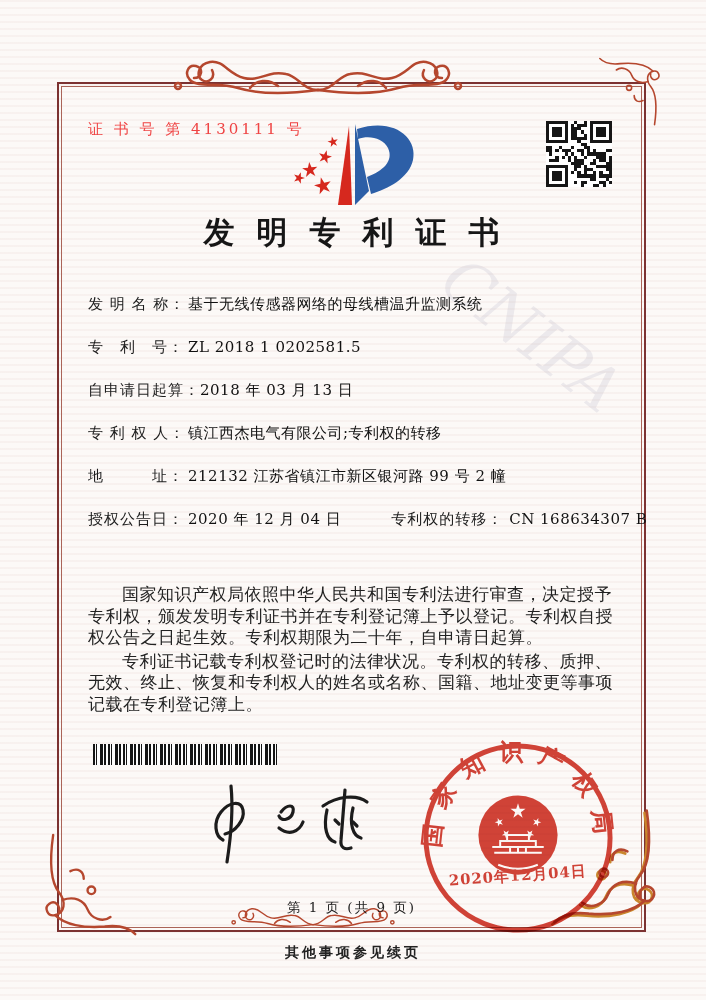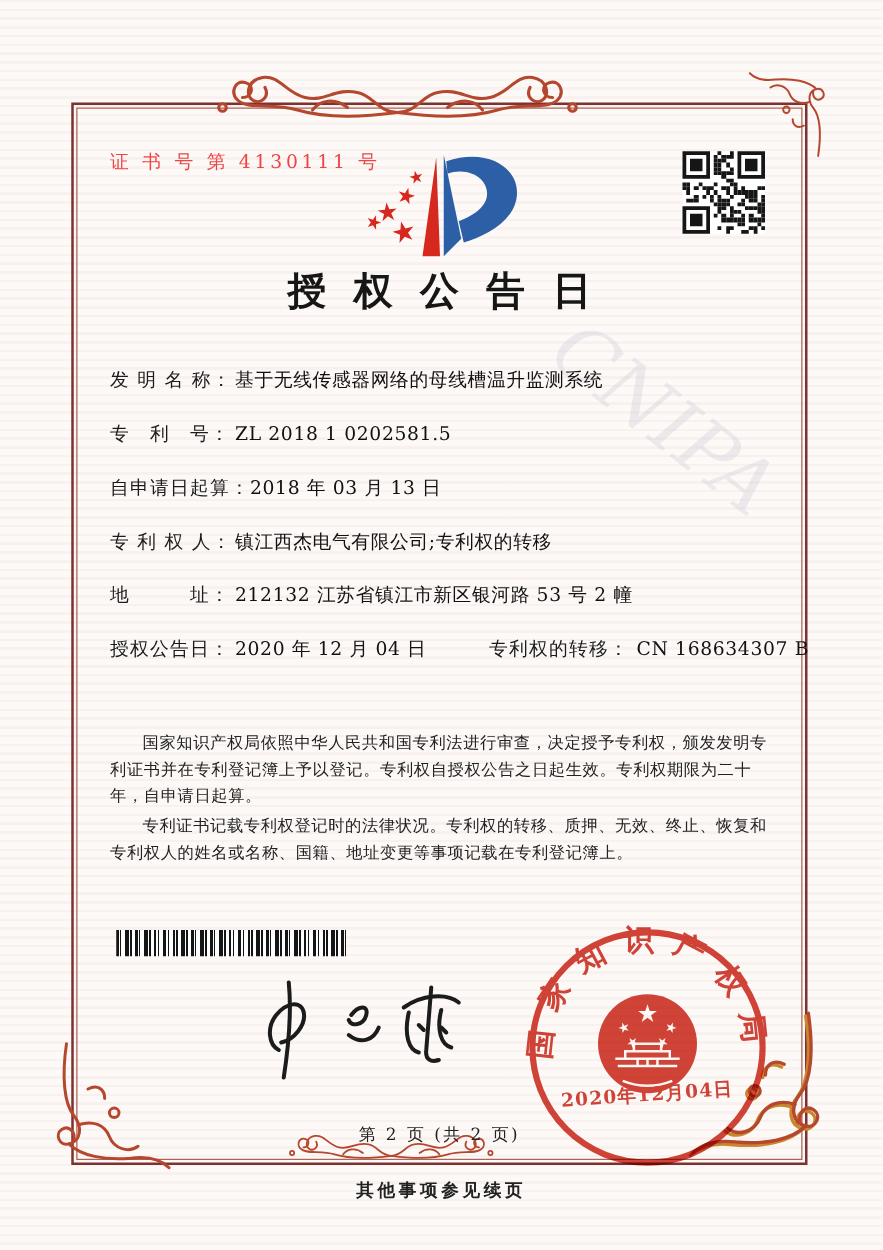--- a/index.html
+++ b/index.html
@@ -39,21 +39,21 @@
   
   .fields{position:absolute;left:88px;top:293px;width:534px;font-size:15px;}
   .field-row{display:flex;line-height:22px;margin-bottom:21px;white-space:nowrap;}
   .flabel{flex:0 0 100px;letter-spacing:1px;color:#1c1c1c;}
   .fvalue{font-weight:400;letter-spacing:.5px;color:#111;}
   .pair2{display:flex;margin-left:50px;}
   .pair2 .flabel{flex:0 0 auto;margin-right:6px;}
 
   
   .paras{position:absolute;left:88px;top:584px;width:534px;}
-  .paras p{margin:0 0 2px;font-size:13px;line-height:21.5px;text-indent:2em;letter-spacing:.5px;color:#222;}
+  .paras p{margin:0 0 2px;font-size:17px;line-height:21.5px;text-indent:2em;letter-spacing:.5px;color:#222;}
 
   .barcode{position:absolute;left:93px;top:744px;width:184px;height:21px;
      background:repeating-linear-gradient(90deg,#151515 0 2px,#fdfdfd 2px 3px,#151515 3px 4px,#fdfdfd 4px 7px,#151515 7px 10px,#fdfdfd 10px 11px,#151515 11px 12.5px,#fdfdfd 12.5px 15px);}
 
   .signer{position:absolute;left:88px;top:799px;font-family:"DejaVu Sans","Liberation Sans",sans-serif;
      font-size:16px;font-weight:600;letter-spacing:2px;line-height:33px;color:#1a1a1a;}
   .signature{position:absolute;left:195px;top:776px;width:200px;height:94px;}
 
   .seal{position:absolute;left:419px;top:739px;width:198px;height:198px;opacity:.93;mix-blend-mode:multiply;}
   .seal text{font-family:"DejaVu Serif","Liberation Serif",serif;}
@@ -248,21 +248,21 @@
         <i style="grid-area: 21 / 12;"></i>
         <i style="grid-area: 21 / 16;"></i>
         <i style="grid-area: 21 / 17;"></i>
         <i style="grid-area: 21 / 19;"></i>
       </div>
     <div class="qf tl"></div>
     <div class="qf tr"></div>
     <div class="qf bl"></div>
   </div>
 
-  <h1 class="title">授权公告日</h1>
+  <h1 class="title">发明专利证书</h1>
 
   <div class="watermark">CNIPA</div>
 
   <div class="fields">
     <div class="field-row">
       <span class="flabel">发 明 名 称：</span>
       <span class="fvalue">基于无线传感器网络的母线槽温升监测系统</span>
     </div>
     <div class="field-row">
       <span class="flabel">专　利　号：</span>
@@ -271,21 +271,21 @@
     <div class="field-row">
       <span class="flabel">自申请日起算：</span>
       <span class="fvalue">2018 年 03 月 13 日</span>
     </div>
     <div class="field-row">
       <span class="flabel">专 利 权 人：</span>
       <span class="fvalue">镇江西杰电气有限公司;专利权的转移</span>
     </div>
     <div class="field-row">
       <span class="flabel">地　　　址：</span>
-      <span class="fvalue">212132 江苏省镇江市新区银河路 53 号 2 幢</span>
+      <span class="fvalue">212132 江苏省镇江市新区银河路 99 号 2 幢</span>
     </div>
     <div class="field-row double">
       <span class="flabel">授权公告日：</span>
       <span class="fvalue">2020 年 12 月 04 日</span>
       <span class="pair2">
         <span class="flabel">专利权的转移：</span>
         <span class="fvalue">CN 168634307 B</span>
       </span>
     </div>
   </div>
@@ -329,16 +329,16 @@
       </g>
       <g stroke="#ffffff" stroke-width="2" fill="none">
         <path d="M-26,12 L26,12 M-18,12 L-18,6 L18,6 L18,12 M-11,6 L-11,0 L11,0 L11,6"></path>
         <path d="M-24,18 L24,18 M-8,12 L-8,18 M0,12 L0,18 M8,12 L8,18"></path>
         <path d="M-20,30 Q0,38 20,30"></path>
       </g>
     </g>
     <text class="seal-date" x="100" y="143" text-anchor="middle" fill="#d0362a" font-size="15" font-weight="bold" letter-spacing="1" transform="rotate(-4 100 143)">2020年12月04日</text>
   </svg>
 
-  <div class="page-no">第 2 页 (共 2 页)</div>
+  <div class="page-no">第 1 页 (共 9 页)</div>
   <div class="note">其他事项参见续页</div>
 
 </div>
 
 </body></html>

